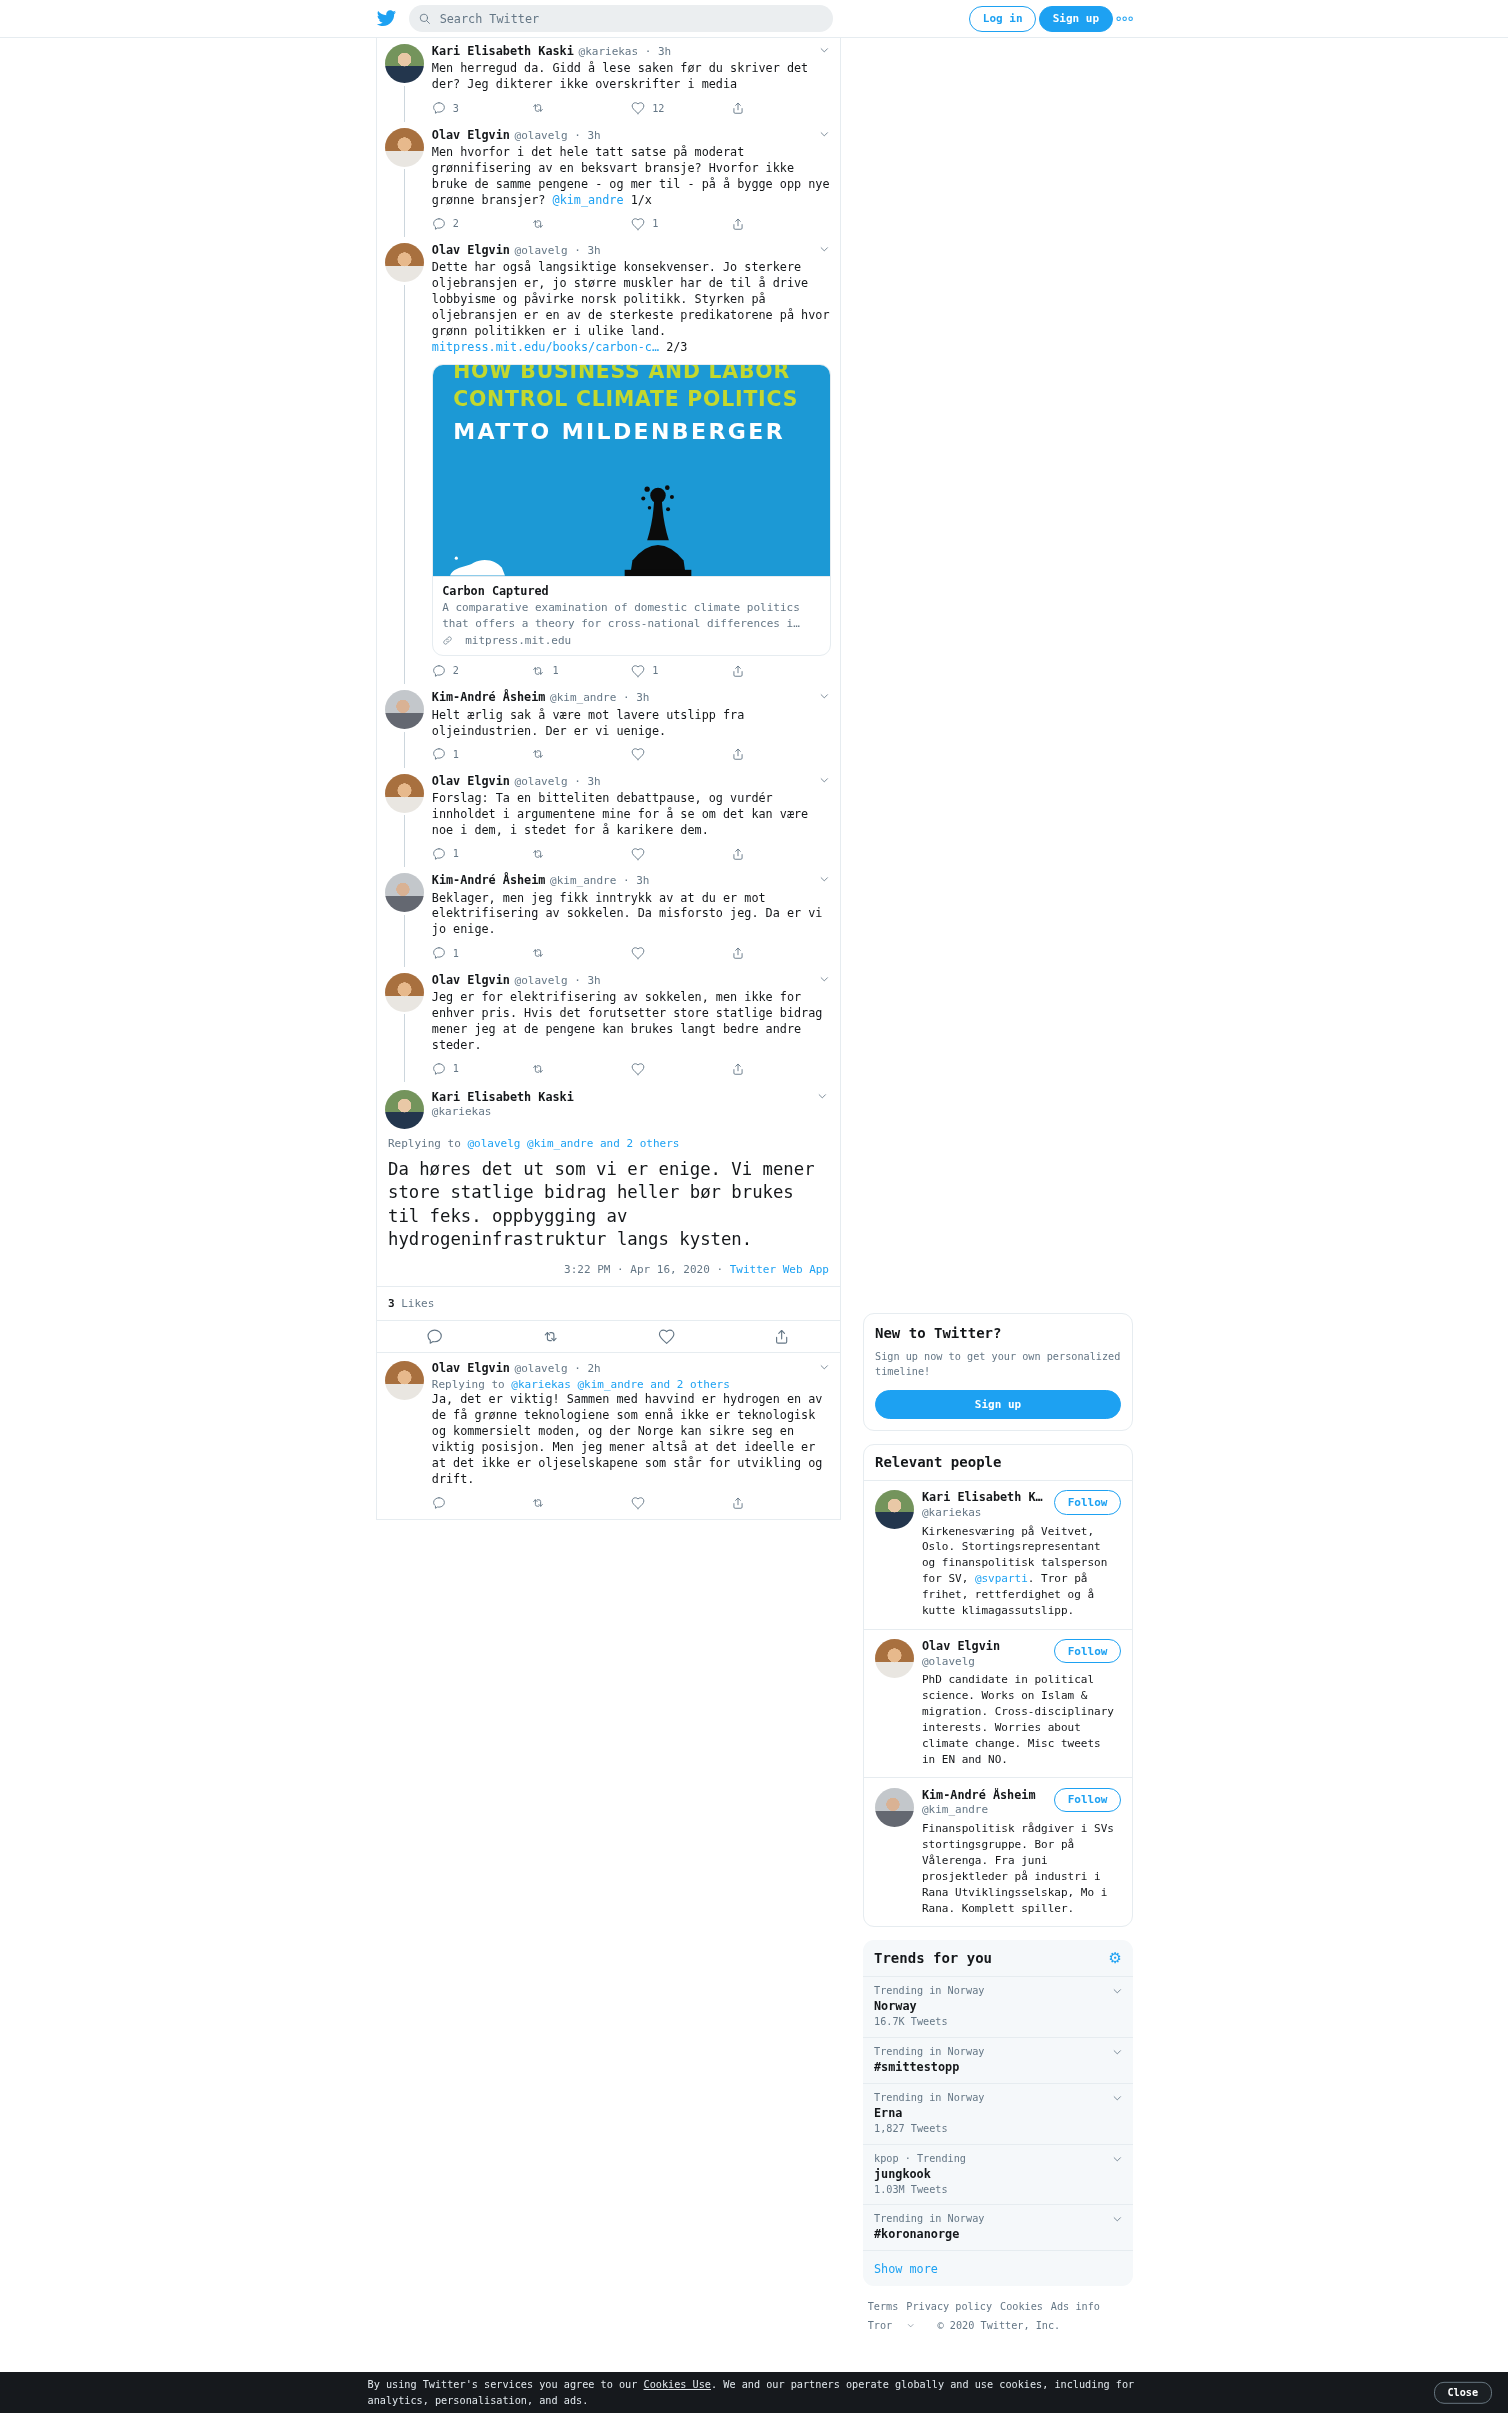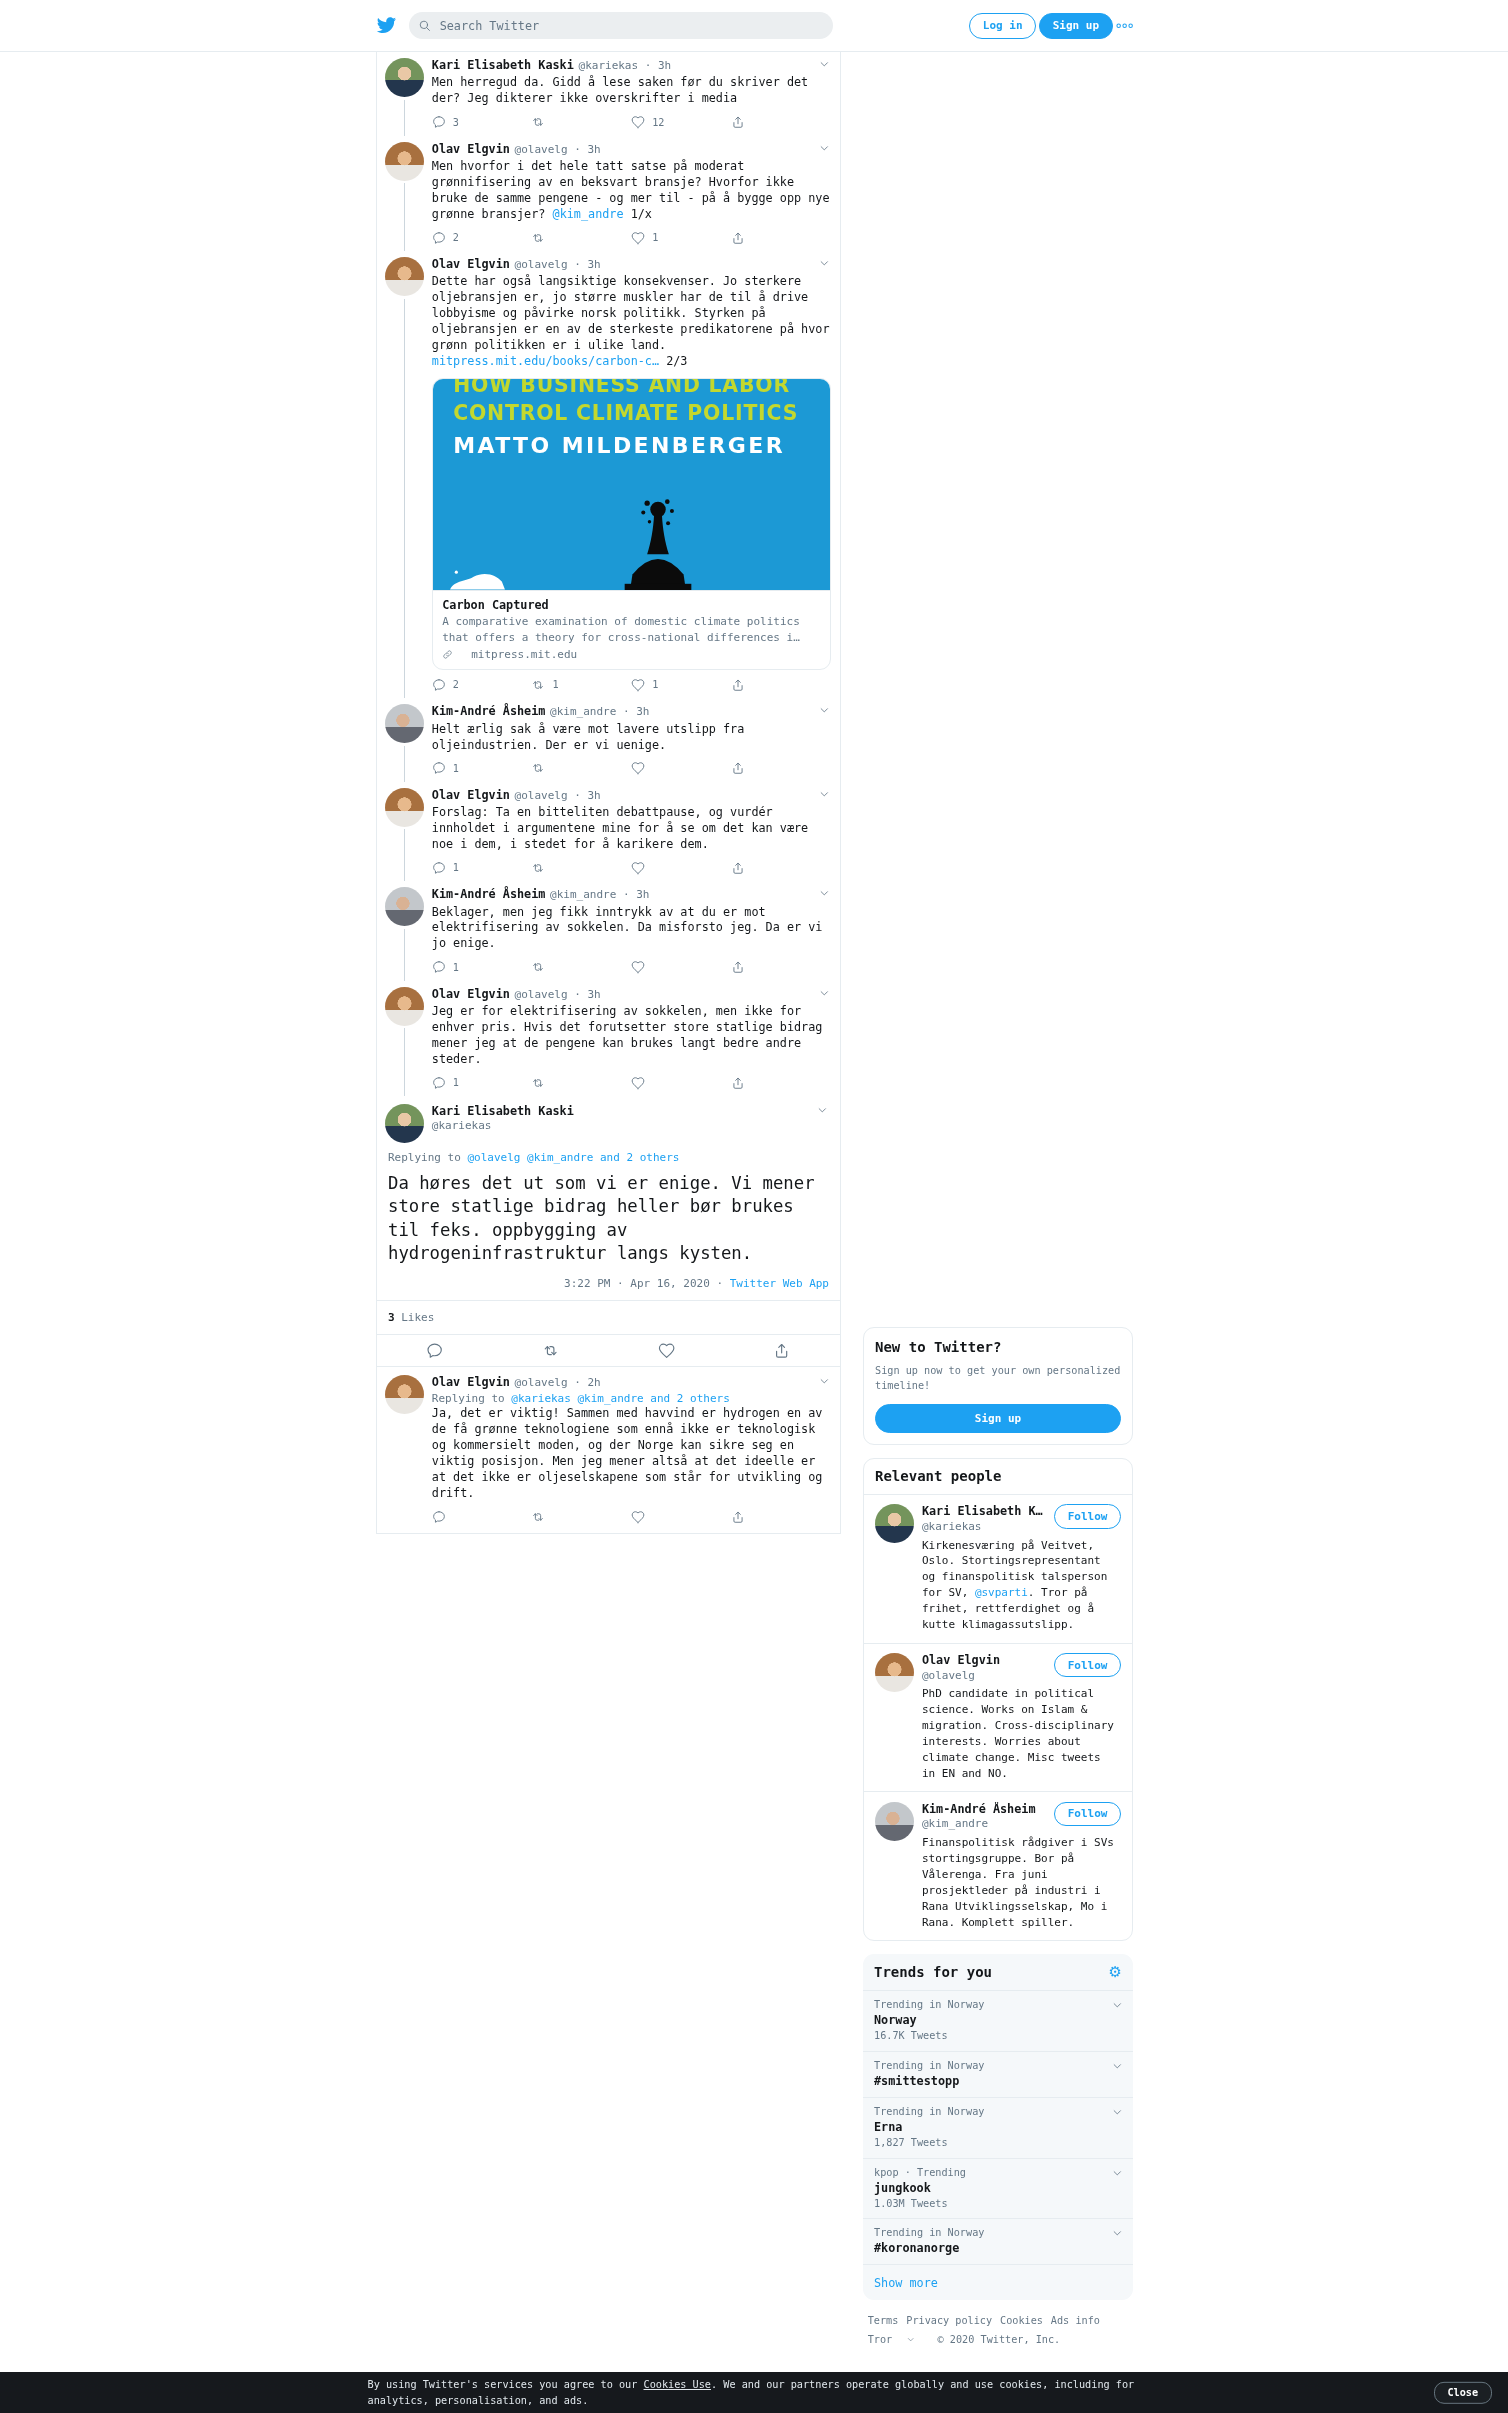--- a/index.html
+++ b/index.html
@@ -7,21 +7,21 @@
   body {
     font-family: "DejaVu Sans Mono", monospace;
     color:#14171a; background:#fff;
     height:2413px; position:relative; overflow:hidden;
   }
   a { text-decoration:none; }
   .blue { color:#1da1f2; }
   .gray { color:#657786; }
 
   
-  .topbar { height:52px; border-bottom:0.8px solid #e6ecf0; display:flex; align-items:center; background:#fff; }
+  .topbar { height:38px; border-bottom:0.8px solid #e6ecf0; display:flex; align-items:center; background:#fff; }
   .topbar-inner { width:757px; margin:0 auto; display:flex; align-items:center; }
   .bird { width:20.4px; height:20.4px; flex:none; }
   .search-pill { width:424px; height:27px; background:#ebeef0; border-radius:13.4px;
     display:flex; align-items:center; padding:0 9.4px; margin-left:12.6px; }
   .search-pill svg { width:13.4px; height:13.4px; stroke:#657786; flex:none; }
   .search-pill input { border:0; outline:0; background:transparent; font:11.8px "DejaVu Sans Mono", monospace;
     margin-left:7.9px; width:100%; color:#14171a; }
   .search-pill input::placeholder { color:#657786; }
   .topbar-right { margin-left:auto; display:flex; align-items:center; gap:3px; }
   .btn { border-radius:7858px; font-weight:bold; font-size:11px; padding:5.5px 12.6px; cursor:pointer;
@@ -63,21 +63,21 @@
   .cover { height:211px; background:#1c99d5; position:relative; overflow:hidden;
     padding:0 0 0 20.4px; font-family:"DejaVu Sans", sans-serif; }
   .cover-l { font-weight:bold; font-size:20.4px; letter-spacing:0.8px; color:#c3d82e; line-height:1.35; }
   .cover-l1 { margin-top:-6.3px; }
   .cover-l3 { color:#fff; font-size:22px; letter-spacing:2.4px; margin-top:3.1px; }
   .cover svg.gusher { position:absolute; bottom:0; left:42%; width:118px; height:93px; }
   .cover svg.blob { position:absolute; bottom:0; left:17.3px; width:55px; height:20.4px; }
   .card-caption { border-top:0.8px solid #e6ecf0; padding:7px 9.4px 7.9px; }
   .card-title { font-weight:bold; font-size:11.8px; }
   .card-desc { color:#657786; font-size:11px; line-height:1.4; margin-top:2.4px; }
-  .card-domain { color:#657786; font-size:11px; margin-top:3.1px; display:flex; align-items:center; gap:18px; }
+  .card-domain { color:#657786; font-size:11px; margin-top:3.1px; display:flex; align-items:center; gap:12px; }
   .card-domain svg { width:11px; height:11px; }
 
   
   .focal-head { display:flex; padding:7.9px 11px 0 7.9px; }
   .focal-names { margin-left:7.9px; }
   .focal-name { font-weight:bold; font-size:11.8px; }
   .focal-handle { color:#657786; font-size:11px; margin-top:1.6px; }
   .replying { padding:7.9px 11px 0; font-size:11px; }
   .focal-body { padding:7.9px 11px 0; font-size:17.3px; line-height:1.36; }
   .focal-time { padding:11px 11px 10.2px; color:#657786; font-size:11px; border-bottom:0.8px solid #e6ecf0;text-align:right; }

